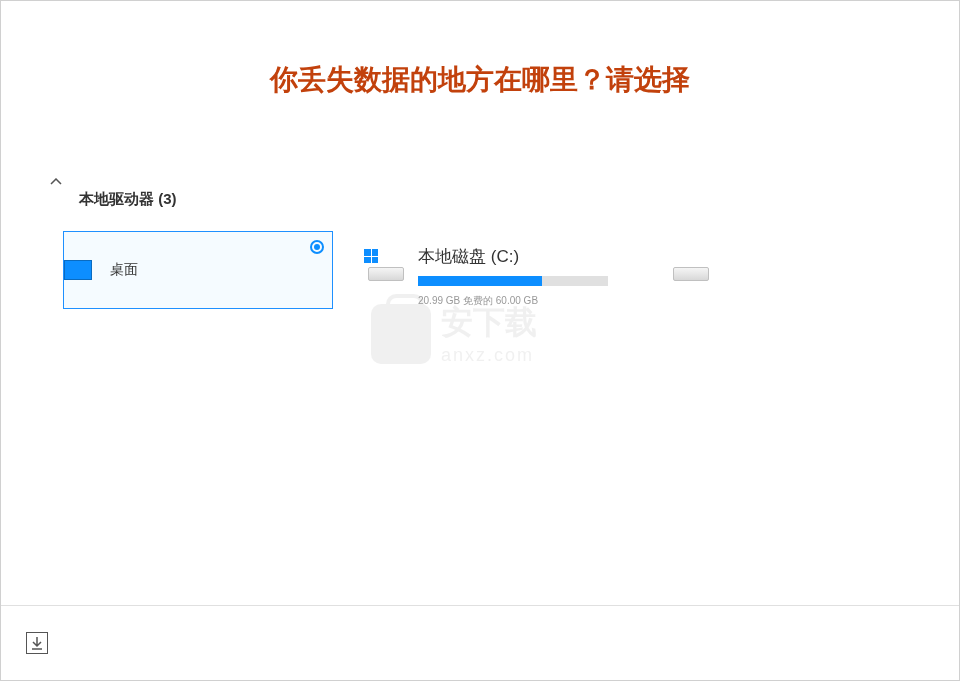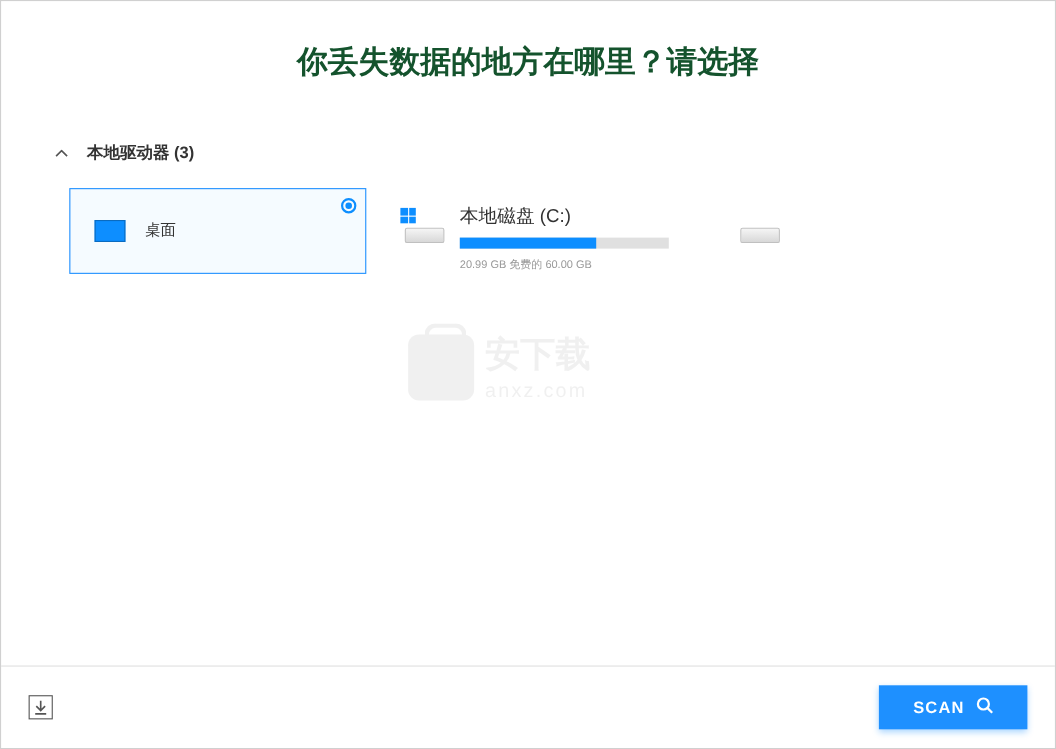--- a/index.html
+++ b/index.html
@@ -13,22 +13,22 @@
       font-family: -apple-system, "Microsoft YaHei", "Segoe UI", sans-serif;
       background: #fff;
       border: 1px solid #d0d0d0;
       position: relative;
       overflow: hidden;
     }
     .page-title {
       text-align: center;
       font-size: 28px;
       font-weight: 600;
-      color: #14532d;
-      margin-top: 36px;
+      color: #c2410c;
+      margin-top: 60px;
     }
     .section-header {
       display: flex;
       align-items: center;
       margin-top: 55px;
       margin-left: 48px;
       cursor: pointer;
       user-select: none;
     }
     .chevron-icon {
@@ -36,38 +36,38 @@
       height: 14px;
       margin-right: 16px;
       display: flex;
       align-items: center;
       justify-content: center;
     }
     .section-label {
       font-size: 15px;
       font-weight: 600;
       color: #333;
+      margin-top: 36px;
     }
     .drives-row {
       display: flex;
       margin-top: 22px;
       margin-left: 62px;
       gap: 35px;
     }
     .drive-card {
       width: 270px;
       height: 78px;
       position: relative;
     }
     .desktop-card {
       border: 1px solid #1e90ff;
       background: #f5fbff;
       display: flex;
       align-items: center;
-      padding-left: 22px;
     }
     .radio-selected {
       position: absolute;
       top: 8px;
       right: 8px;
       width: 14px;
       height: 14px;
       border: 2px solid #0d8eff;
       border-radius: 50%;
       display: flex;
@@ -285,22 +285,13 @@
     <span class="watermark-en">anxz.com</span>
   </div>
 </div>
 
 <div class="footer">
   <div class="download-icon">
     <svg width="12" height="14" viewBox="0 0 12 14">
         <path d="M6 1 L6 10 M2 6 L6 10 L10 6 M1 13 L11 13" stroke="#555" stroke-width="1.5" fill="none"></path>
       </svg>
   </div>
-  <button class="scan-button">
-    <span>SCAN</span>
-    <span>
-      <svg width="16" height="16" viewBox="0 0 16 16">
-          <circle cx="7" cy="7" r="5" stroke="#fff" stroke-width="2" fill="none"></circle>
-          <path d="M11 11 L15 15" stroke="#fff" stroke-width="2"></path>
-        </svg>
-    </span>
-  </button>
 </div>
 
 </body></html>

